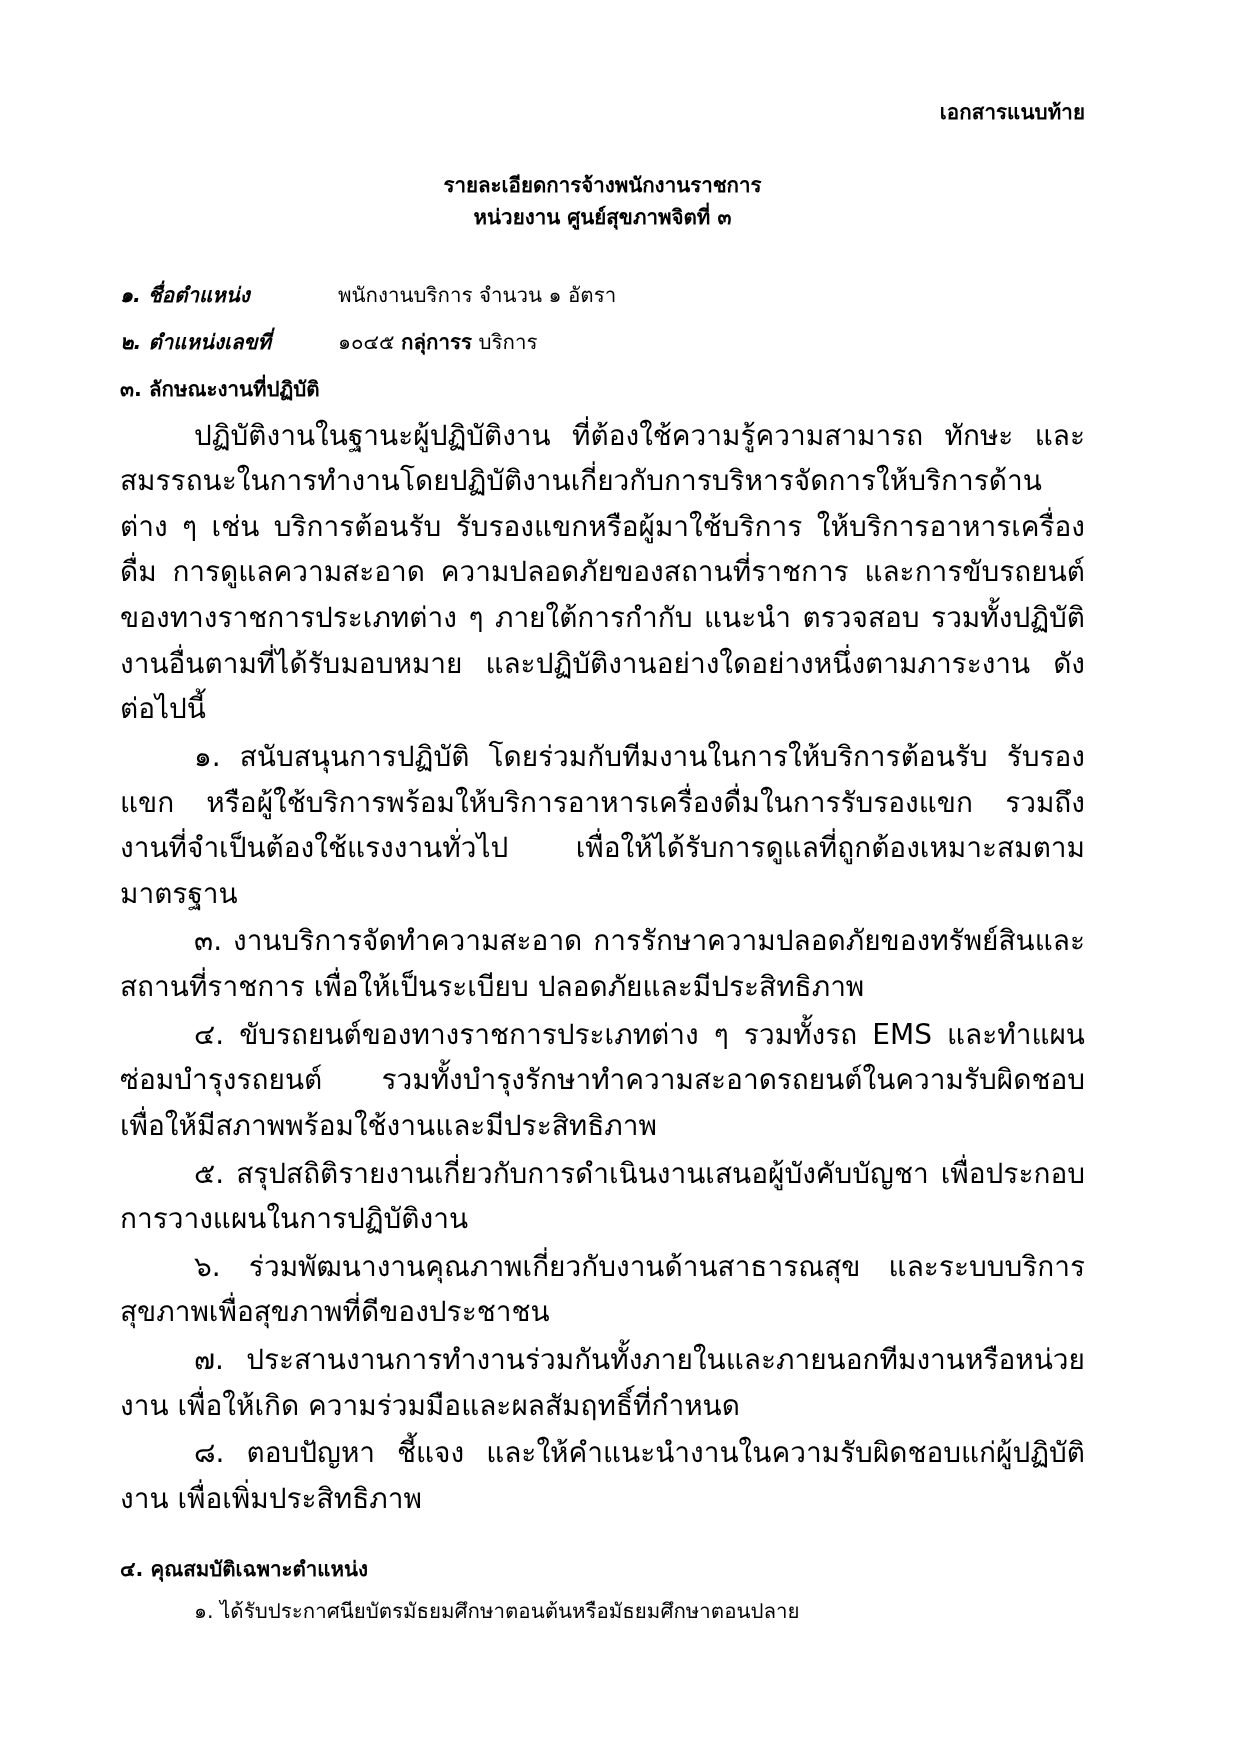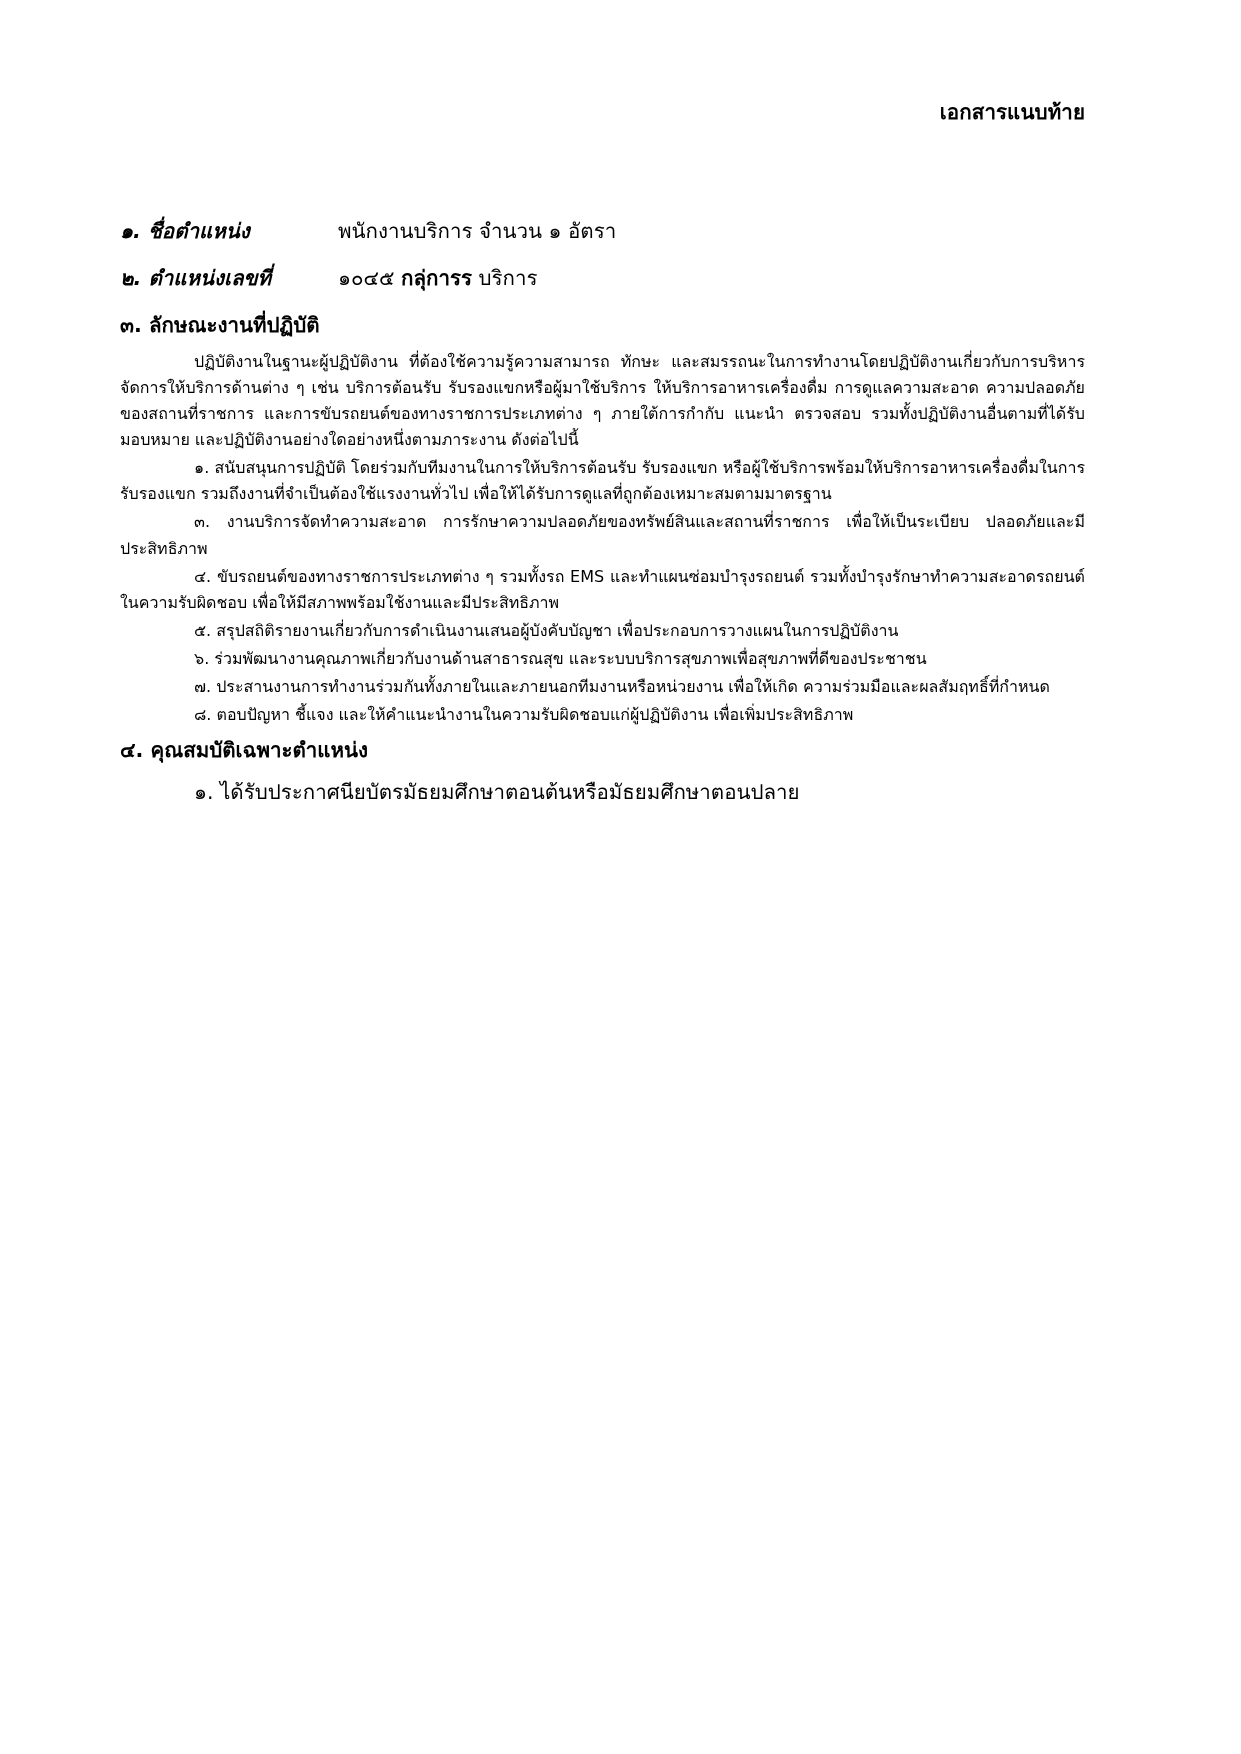--- a/index.html
+++ b/index.html
@@ -59,24 +59,24 @@
   }
   .field-value .bold-seg {
     font-weight: 700;
   }
   .section-head {
     font-size: 20.5px;
     font-weight: 700;
     margin: 10px 0 8px 0;
   }
   .section-head.gap-top {
-    margin-top: 5px;
+    margin-top: 30px;
   }
   .para {
-    font-size: 16px;
+    font-size: 28px;
     font-weight: 400;
     line-height: 1.63;
     text-align: justify;
     text-justify: inter-word;
     text-indent: 74px;
     margin: 0 0 2px 0;
   }
   .qual-item {
     font-size: 20.5px;
     font-weight: 400;
@@ -88,20 +88,24 @@
     margin-top: 10px;
   }
 </style>
 </head>
 <body>
 
 <div class="page">
 
   <div class="attach-label">เอกสารแนบท้าย</div>
 
+  <div class="doc-title">
+    <span class="line1">รายละเอียดการจ้างพนักงานราชการ</span>
+    <span class="line2">หน่วยงาน ศูนย์สุขภาพจิตที่ ๓</span>
+  </div>
 
   <div class="spacer-after-title"></div>
 
   <div class="field-row">
     <span class="field-label">๑. ชื่อตำแหน่ง</span>
     <span class="field-value">พนักงานบริการ  จำนวน ๑ อัตรา</span>
   </div>
 
   <div class="field-row">
     <span class="field-label">๒. ตำแหน่งเลขที่</span>

